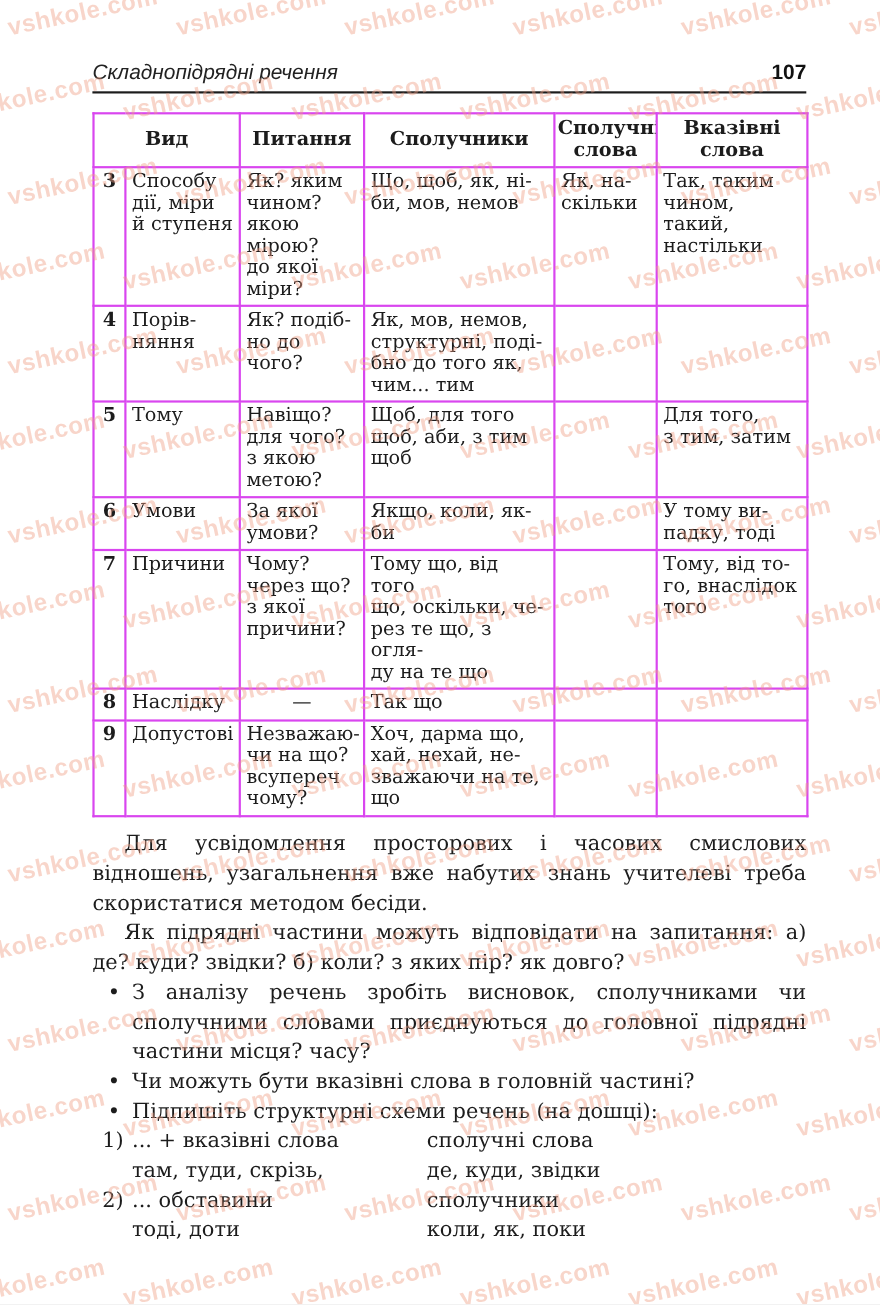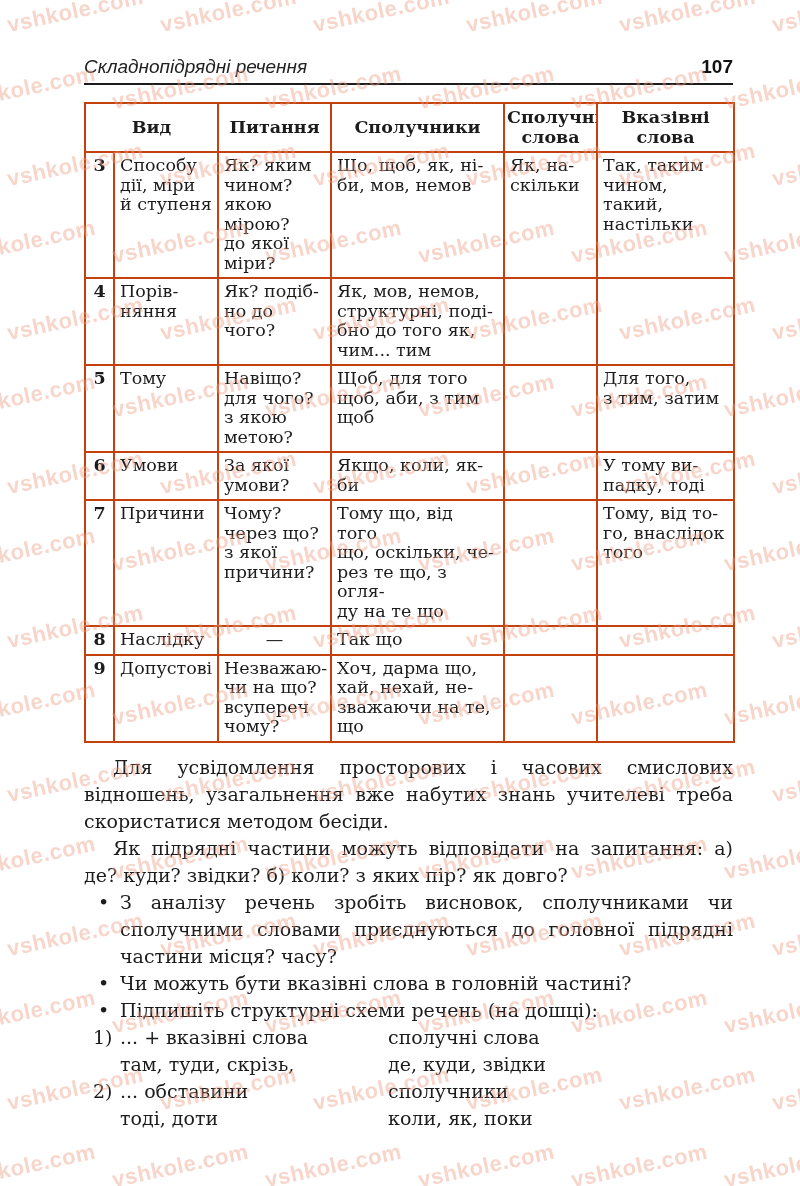--- a/index.html
+++ b/index.html
@@ -10,21 +10,21 @@
   }
   .content { position:absolute; left:84px; top:56px; width:649px; z-index:1; }
 
   .page-header { display:flex; justify-content:space-between; align-items:baseline; }
   .running-title { font-family:"Liberation Sans", sans-serif; font-style:italic; font-size:19px; color:#222; }
   .page-number { font-family:"Liberation Sans", sans-serif; font-weight:bold; font-size:19px; color:#111; }
   .header-rule { border:none; border-top:2px solid #1c1c1c; margin:5px 0 0 0; }
 
   table.clause-table { border-collapse:collapse; table-layout:fixed; width:649px; margin-top:17px; }
   .clause-table th, .clause-table td {
-    border:2px solid #c2410c; font-size:17.5px; line-height:19.5px;
+    border:2px solid #d946ef; font-size:17.5px; line-height:19.5px;
     vertical-align:top; padding:3px 5px 4px 5px; white-space:pre-line;
     overflow:hidden;
   }
   .clause-table th { text-align:center; vertical-align:middle; font-weight:bold; padding:4px 2px; }
   .clause-table td.c-num { text-align:center; padding-left:1px; padding-right:1px; font-weight:bold; }
   .clause-table td.c-center { text-align:center; }
 
   .bodytext { margin-top:11px; font-size:19px; line-height:27px; }
   .para { margin:0; text-indent:29px; text-align:justify; }
   .bullet-item { display:flex; }

